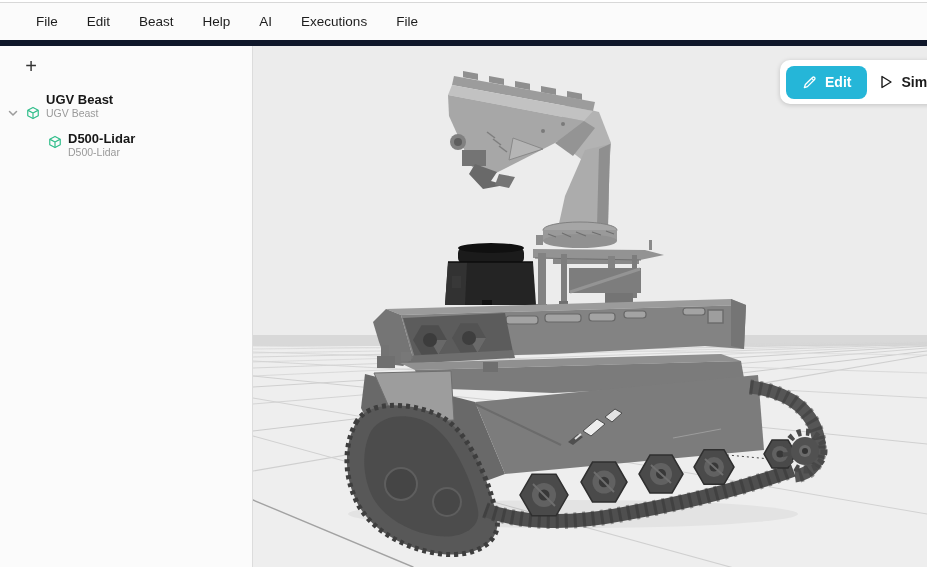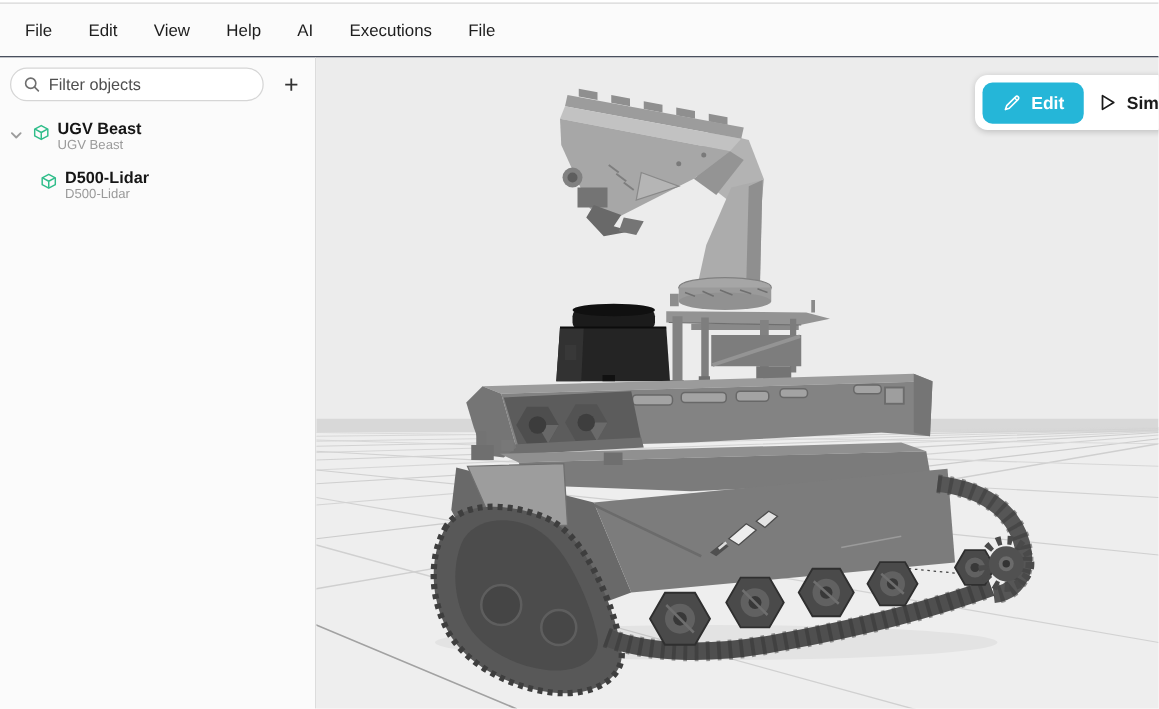--- a/index.html
+++ b/index.html
@@ -3,22 +3,22 @@
 <meta charset="utf-8">
 <style>
   * { box-sizing: border-box; margin: 0; padding: 0; }
   html,body { width:927px; height:567px; overflow:hidden; }
   body { font-family: "Liberation Sans", sans-serif; background:#ffffff; }
   .app { position:relative; width:927px; height:567px; overflow:hidden; background:#ffffff; }
 
   
   .menubar {
     position:absolute; top:0; left:0; width:927px; height:44px;
-    background:#fbfbfb; border-top:1px solid #d8d8d8; border-bottom:1px solid #0f172a;
-    margin-top:2px; display:flex; align-items:center; padding-left:20px; gap:29px;
+    background:#fbfbfb; border-top:1px solid #d8d8d8; border-bottom:6px solid #0f172a;
+    margin-top:2px; display:flex; align-items:center; padding-left:36px; gap:29px;
   }
   .menu-item { font-size:13.5px; color:#1d1d1d; cursor:default; white-space:nowrap; }
 
   
   .sidebar {
     position:absolute; top:46px; left:0; width:253px; height:521px;
     background:#fbfbfb; border-right:1px solid #dcdcdc;
   }
   .search-row { display:flex; align-items:center; padding:8px 8px 0 8px; }
   .search-box {
@@ -30,22 +30,22 @@
     border:none; outline:none; width:150px; font-size:13px; color:#222;
     background:transparent; font-family:"Liberation Sans", sans-serif;
   }
   .search-box input::placeholder { color:#4f4f4f; opacity:1; }
   .plus-btn {
     margin-left:11px; width:24px; height:24px; border:none; background:transparent;
     font-size:20px; line-height:22px; color:#333; cursor:pointer; font-weight:400;
   }
   .tree { margin-top:14px; }
   .tree-row { display:flex; align-items:flex-start; cursor:pointer; }
-  .tree-row.root { padding-left:6px; }
-  .tree-row.child { padding-left:32px; margin-top:11px; }
+  .tree-row.root { padding-left:6px;align-items:flex-end; }
+  .tree-row.child { padding-left:48px; margin-top:11px; }
   .caret { width:14px; height:14px; margin-top:6px; flex:0 0 auto; }
   .cube { width:14px; height:14px; margin:4px 6px 0 6px; flex:0 0 auto; }
   .tree-row.child .cube { margin-left:0; }
   .node-title { font-size:13px; font-weight:bold; color:#161616; line-height:15px; }
   .node-sub { font-size:10.5px; color:#9a9a9a; line-height:13px; }
 
   
   .viewport {
     position:absolute; top:46px; left:253px; width:674px; height:521px;
     background:#ececec; overflow:hidden;
@@ -72,36 +72,29 @@
   }
 </style>
 </head>
 <body>
 
 <div class="app">
 
   <div class="menubar">
     <span class="menu-item">File</span>
     <span class="menu-item">Edit</span>
-    <span class="menu-item">View</span>
+    <span class="menu-item">Beast</span>
     <span class="menu-item">Help</span>
     <span class="menu-item">AI</span>
     <span class="menu-item">Executions</span>
     <span class="menu-item">File</span>
   </div>
 
   <div class="sidebar">
     <div class="search-row">
-      <div class="search-box">
-        <svg class="icon" width="13" height="13" viewBox="0 0 14 14">
-          <circle cx="6" cy="6" r="4.4" fill="none" stroke="#6f6f6f" stroke-width="1.4"></circle>
-          <line x1="9.4" y1="9.4" x2="12.6" y2="12.6" stroke="#6f6f6f" stroke-width="1.4" stroke-linecap="round"></line>
-        </svg>
-        <input type="text" placeholder="Filter objects" style="">
-      </div>
       <button class="plus-btn">+</button>
     </div>
 
     <div class="tree">
       <div class="tree-row root">
         <svg class="caret" viewBox="0 0 14 14">
           <polyline points="3.5,5.5 7,9 10.5,5.5" fill="none" stroke="#9c9c9c" stroke-width="1.5" stroke-linecap="round" stroke-linejoin="round"></polyline>
         </svg>
         <svg class="cube" viewBox="0 0 24 24">
           <path d="M12 2.5 L21 7.25 V16.75 L12 21.5 L3 16.75 V7.25 Z" fill="none" stroke="#2fbd8a" stroke-width="2" stroke-linejoin="round"></path>

